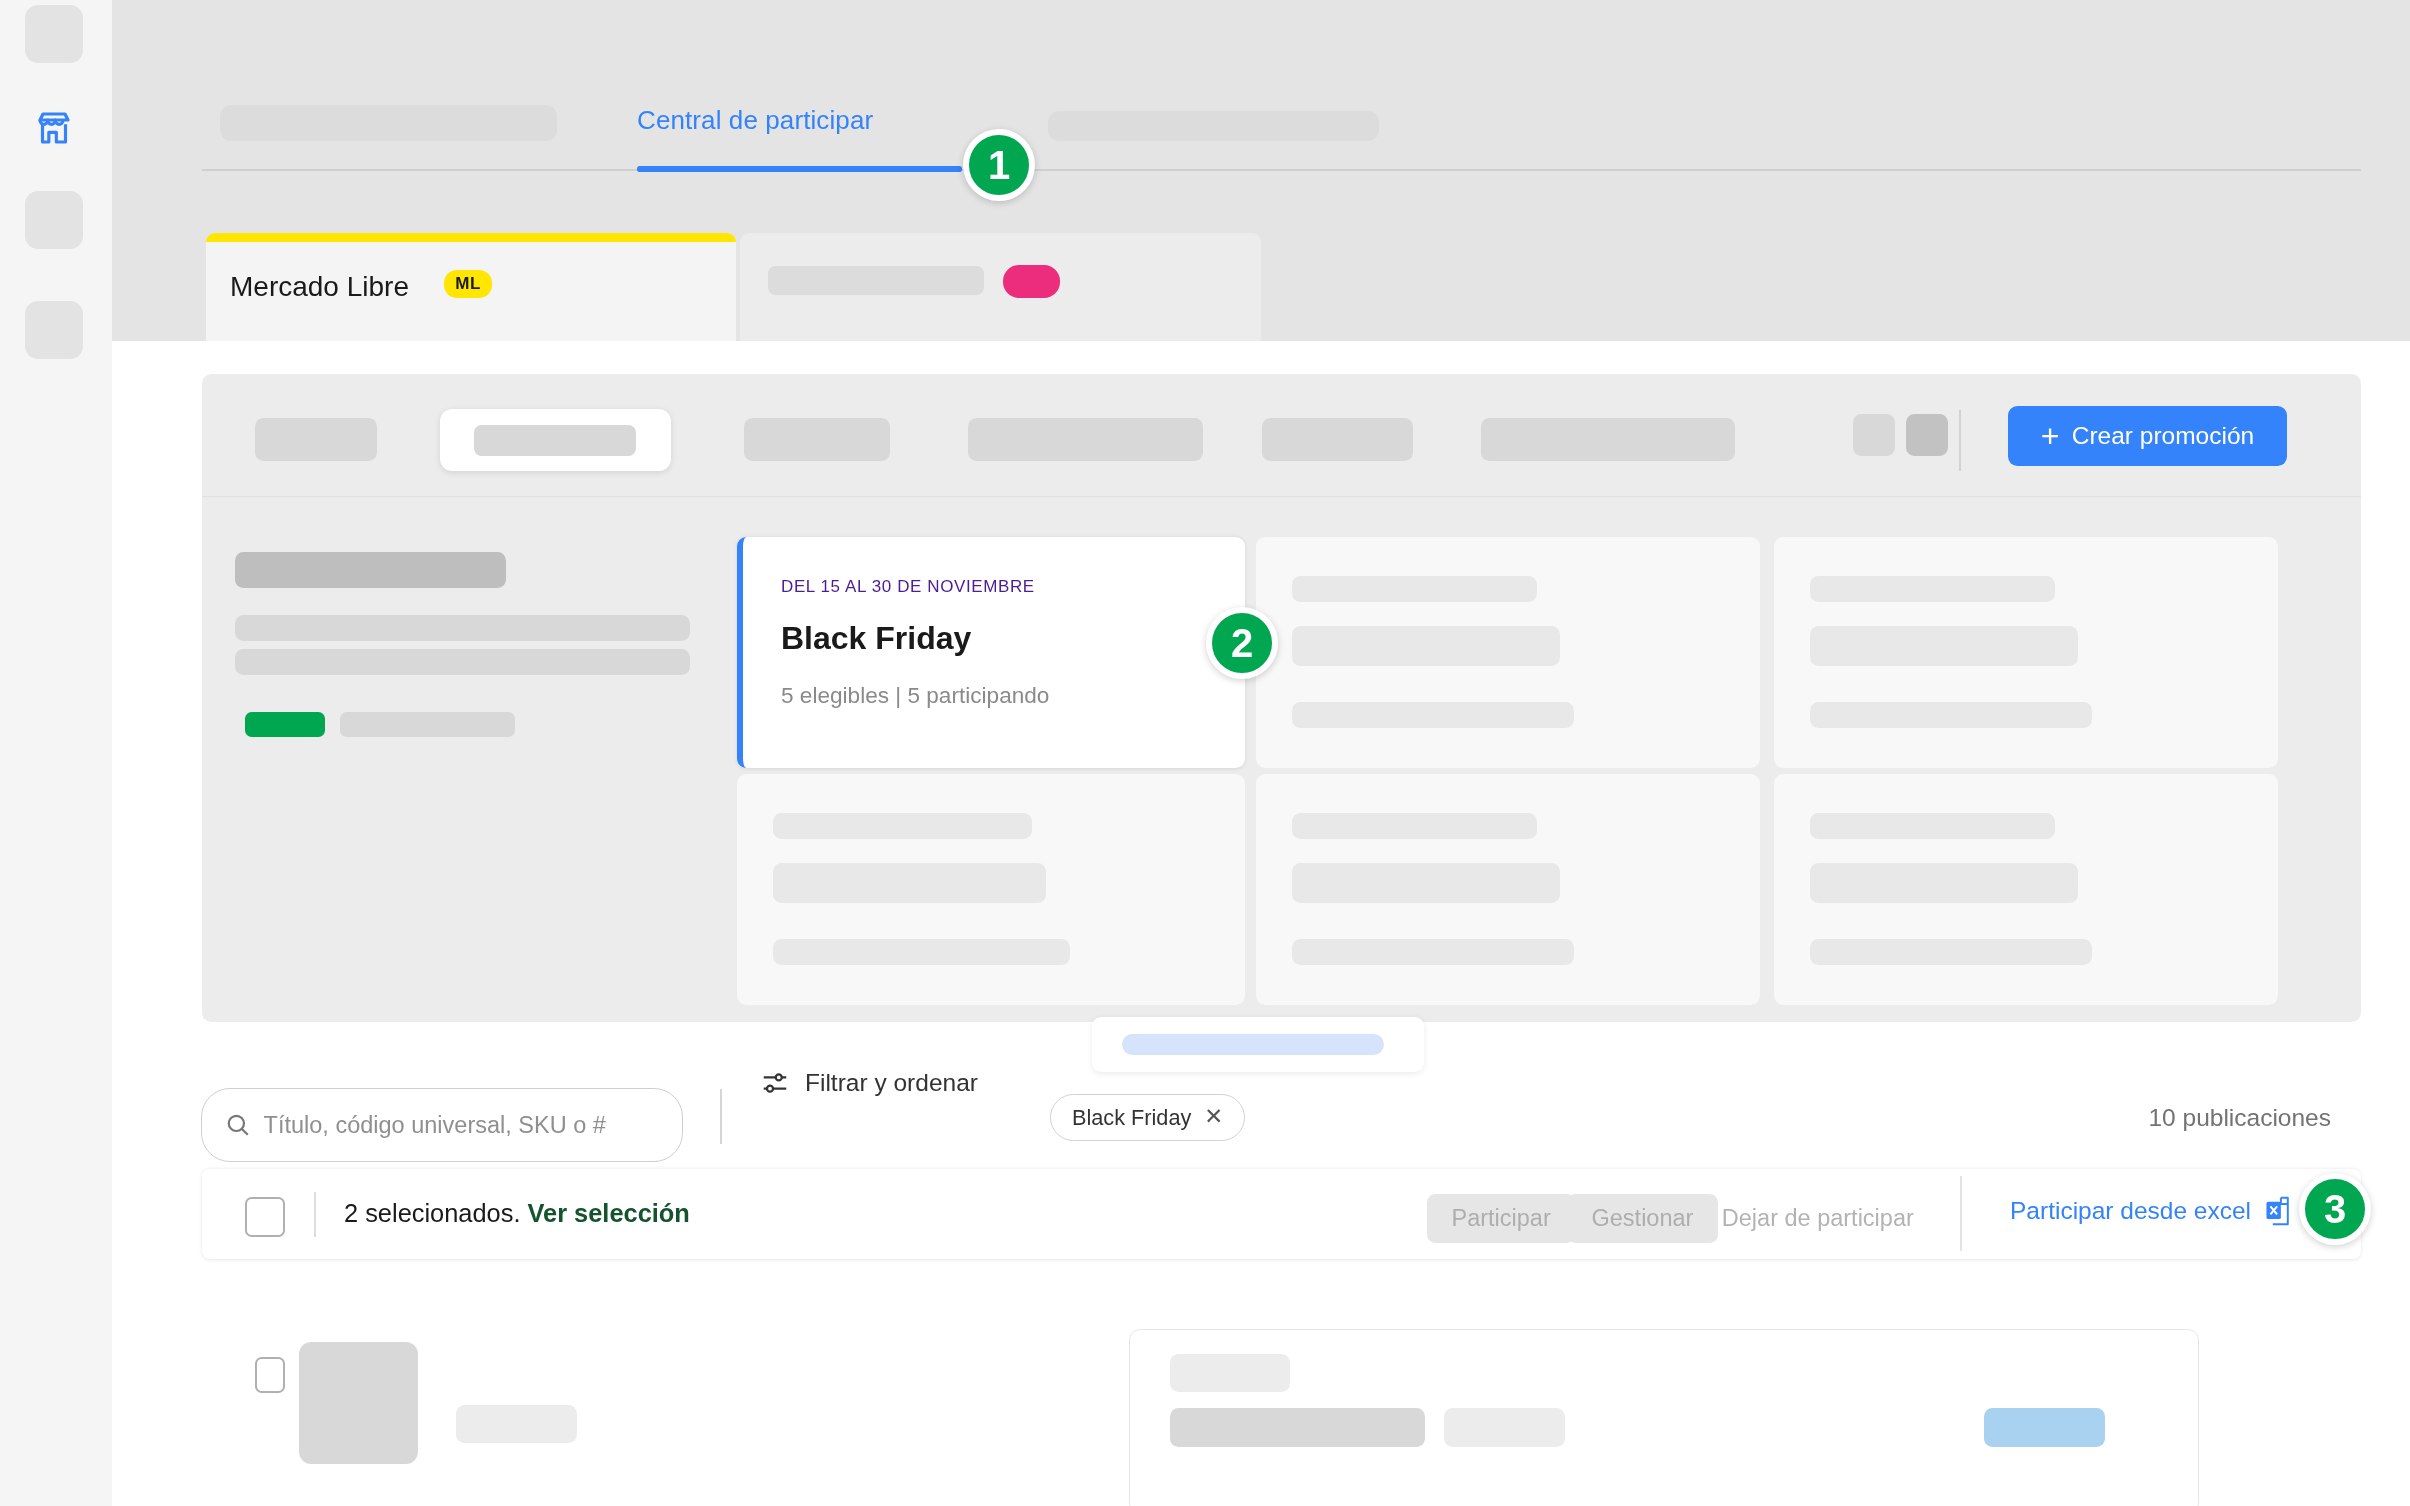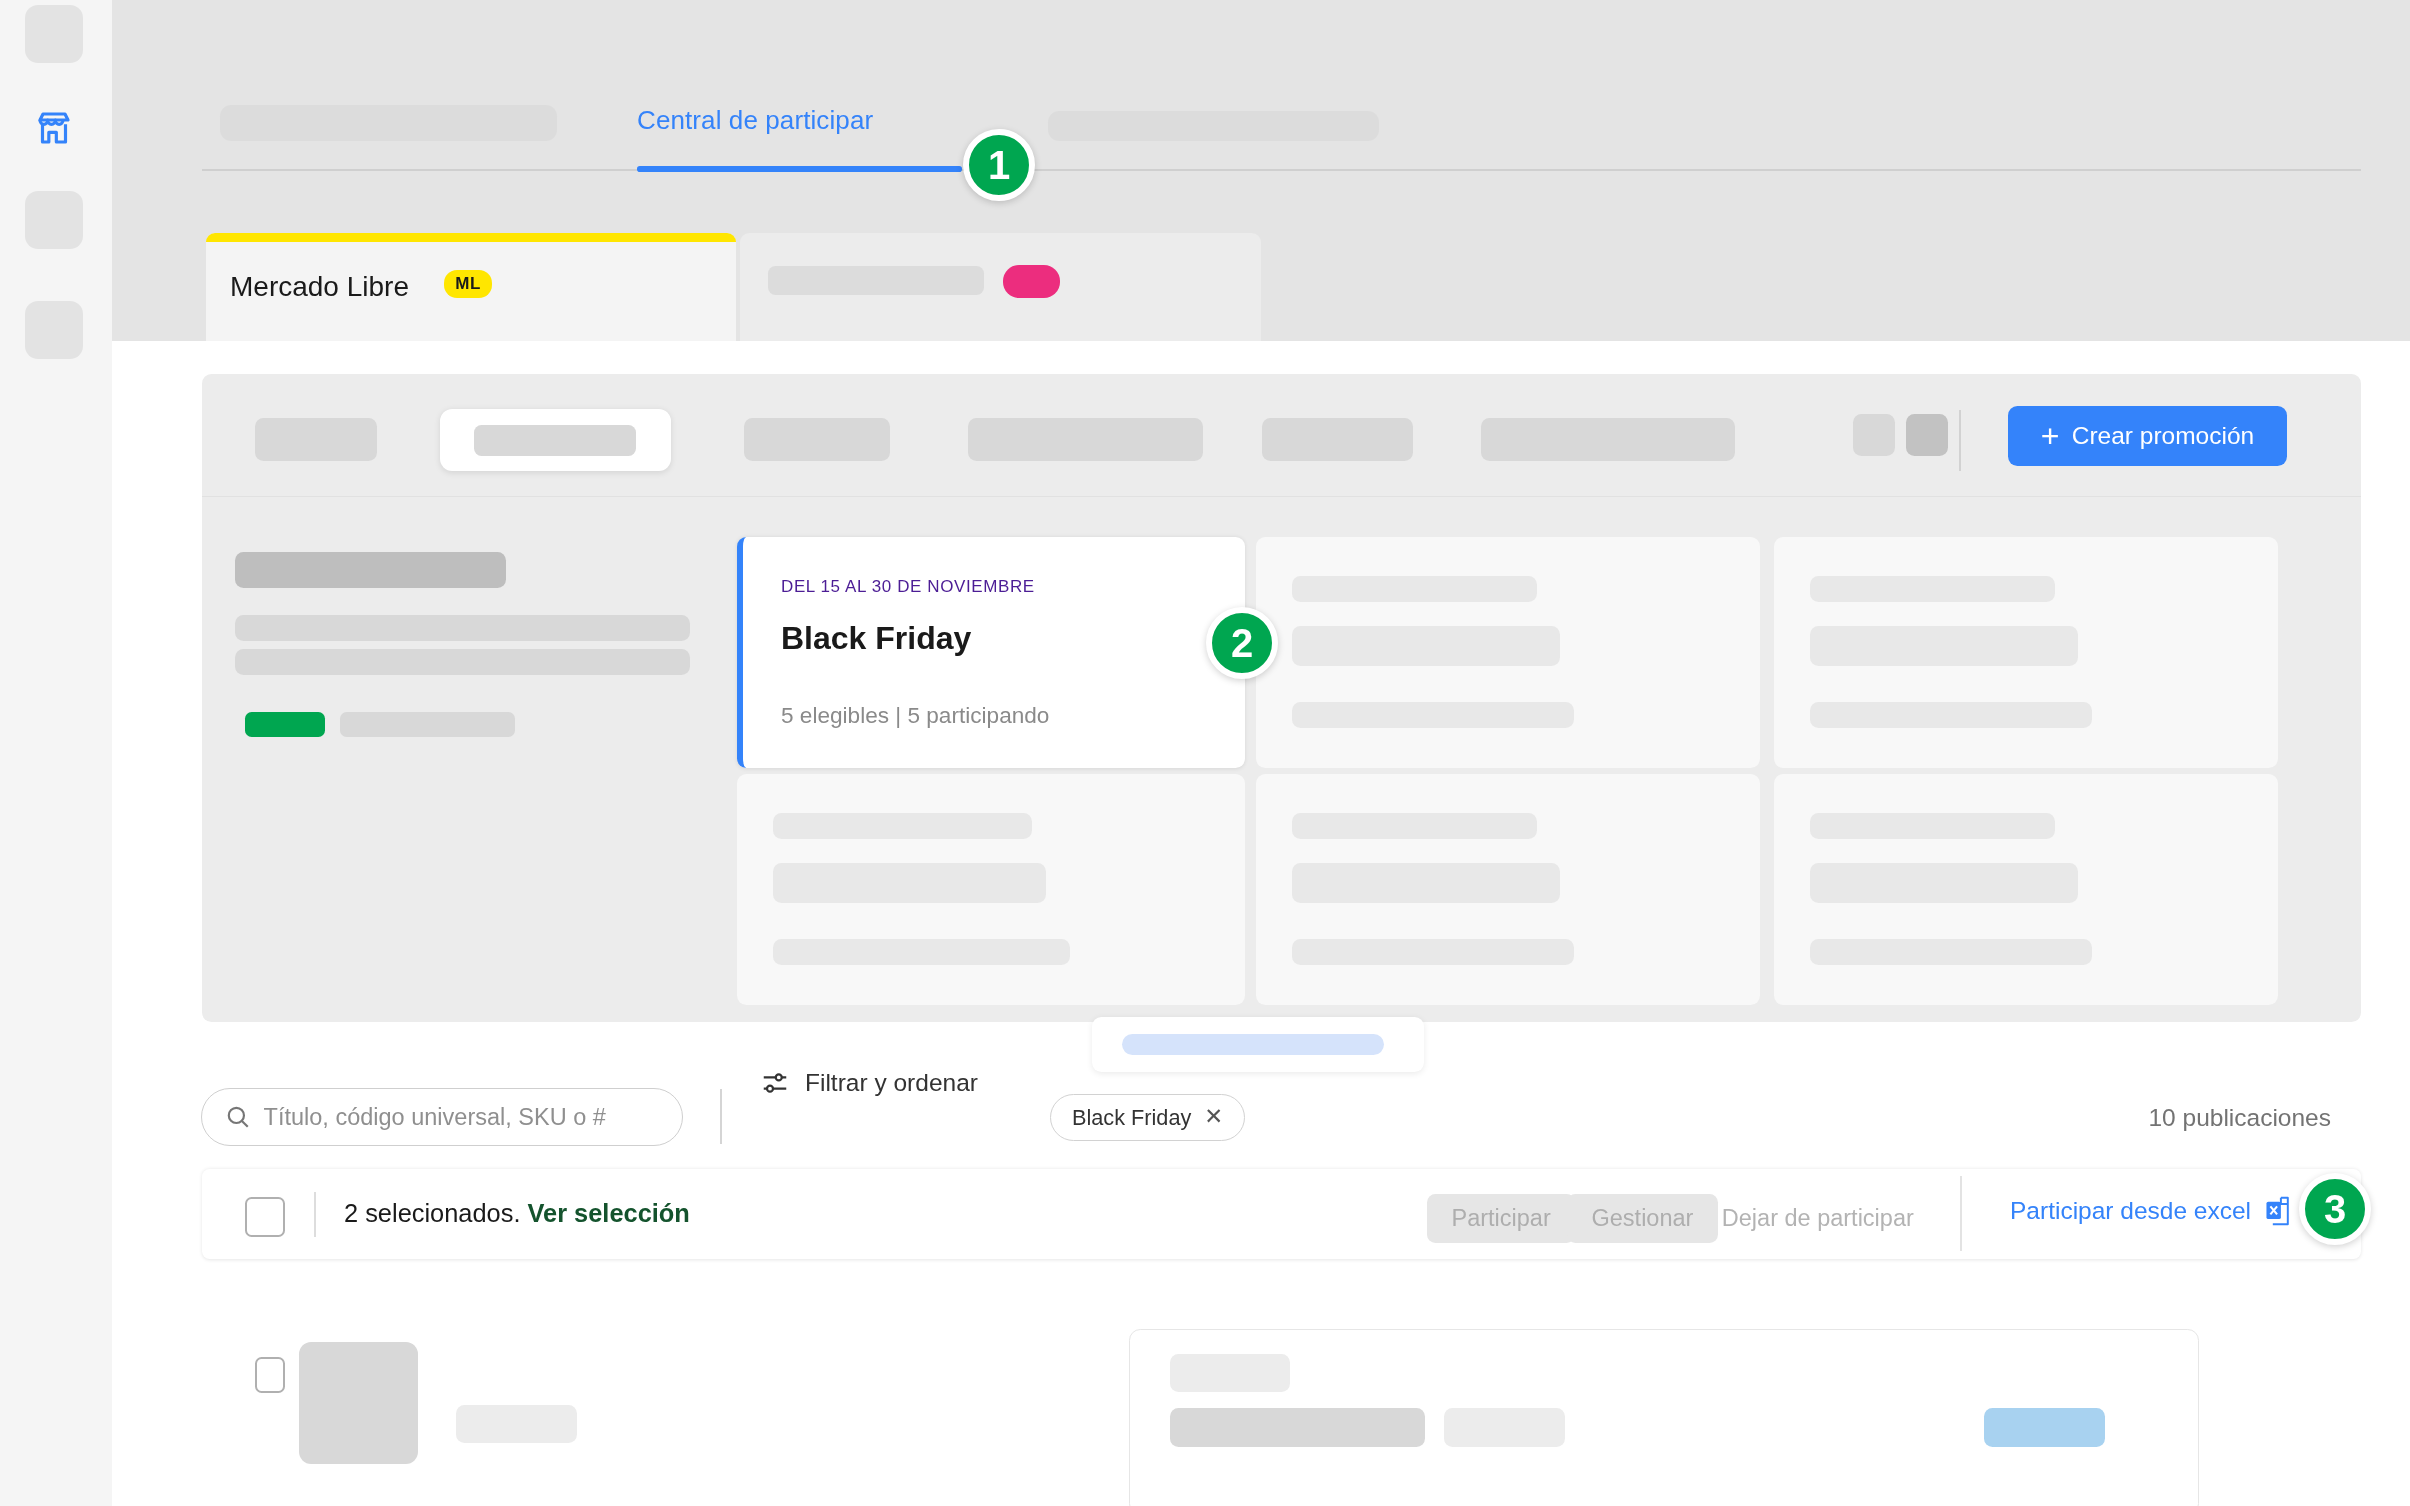--- a/index.html
+++ b/index.html
@@ -145,36 +145,36 @@
   .pc-date {
     position: absolute; left: 38px; top: 40px;
     font-size: 17px; color: #4c1d95; letter-spacing: 0.6px; white-space: nowrap;
   }
   .pc-title {
     position: absolute; left: 38px; top: 83px;
     font-size: 32px; font-weight: bold; color: #1a1a1a; white-space: nowrap;
   }
   .pc-sub {
     position: absolute; left: 38px; top: 146px;
-    font-size: 22.6px; color: #8a8a8a; white-space: nowrap; margin-top: 20px;
+    font-size: 22.6px; color: #8a8a8a; white-space: nowrap;
   }
 
   .carousel-pill {
     position: absolute; left: 1092px; top: 1017px; width: 332px; height: 55px;
     background: #ffffff; border-radius: 9.4px;
     box-shadow: 0 1.9px 6.6px rgba(0,0,0,.08);
   }
   .carousel-bar {
     position: absolute; left: 1122px; top: 1034px; width: 262px; height: 21px;
     border-radius: 10.4px; background: #d5e3fb;
   }
 
   
   .search-box {
-    position: absolute; left: 201px; top: 1088px; width: 482px; height: 58px;
+    position: absolute; left: 201px; top: 1088px; width: 482px; height: 74px;
     border: 1.9px solid #cfcfcf; border-radius: 29px; background: #ffffff;
     display: flex; align-items: center; gap: 13px; padding: 0 22.6px;
   }
   .search-ph-txt { font-size: 23.5px; color: #8f8f8f; white-space: nowrap; }
   .vdiv {
     position: absolute; left: 720px; top: 1089px; width: 1.9px; height: 55px;
     background: #d5d5d5;
   }
   .filter-btn {
     position: absolute; left: 760px; top: 1068px;

